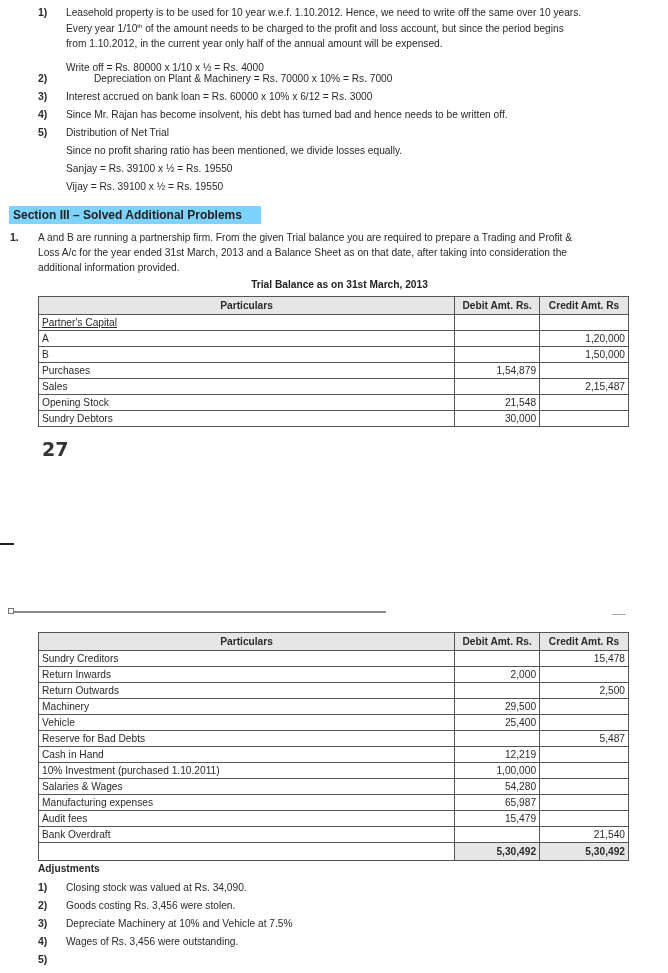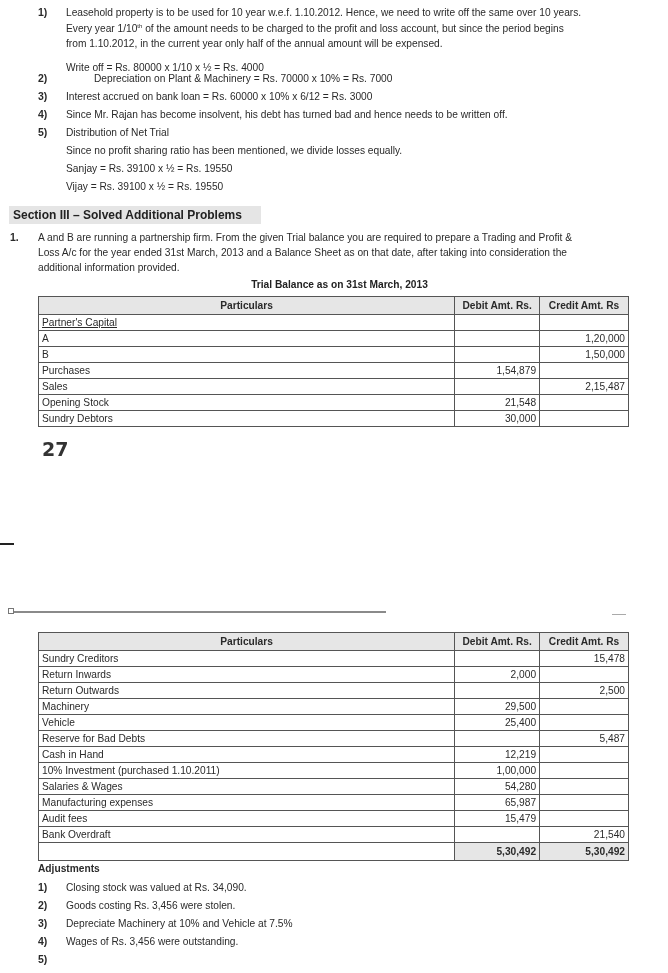--- a/index.html
+++ b/index.html
@@ -1,20 +1,20 @@
 <!DOCTYPE html>
 <html><head>
 <meta charset="utf-8">
 <style>
   * { box-sizing: border-box; margin: 0; padding: 0; }
   html, body { width: 668px; height: 973px; background: #ffffff; overflow: hidden; }
   body { position: relative; font-family: "Liberation Sans", sans-serif; color: #2a2a2a; font-size: 10.2px; }
   .numlabel { position: absolute; font-weight: bold; font-size: 10.5px; color: #2a2a2a; }
   .txt { position: absolute; font-size: 10.2px; line-height: 13px; color: #2a2a2a; white-space: nowrap; }
-  .section-head { position: absolute; left: 9px; top: 206px; width: 252px; height: 18px; background: #e5e5e5; font-weight: bold; font-size: 12px; line-height: 18px; padding-left: 4px; color: #222; }
+  .section-head { position: absolute; left: 9px; top: 206px; width: 252px; height: 18px; background: #7dd3fc; font-weight: bold; font-size: 12px; line-height: 18px; padding-left: 4px; color: #222; }
   .tb-title { position: absolute; top: 279px; left: 0; width: 668px; text-align: center; font-weight: bold; font-size: 10.2px; color: #222; padding-left: 11px; }
   table.tb { position: absolute; border-collapse: collapse; font-size: 10.2px; color: #2a2a2a; }
   table.tb td, table.tb th { border: 1px solid #555; height: 16px; padding: 0 3px; line-height: 14px; }
   table.tb th { background: #e6e6e6; font-weight: bold; text-align: center; height: 18px; }
   table.tb td.num { text-align: right; }
   table.tb td.total { background: #e6e6e6; font-weight: bold; text-align: right; }
   .underline { text-decoration: underline; }
   .pageno { position: absolute; left: 42px; top: 438px; font-size: 19px; font-weight: bold; color: #333; font-family: "DejaVu Sans", sans-serif; }
   .dash { position: absolute; left: 0; top: 543px; width: 14px; height: 1.5px; background: #222; }
   .rule { position: absolute; left: 14px; top: 611px; width: 372px; height: 2px; background: #8a8a8a; }

